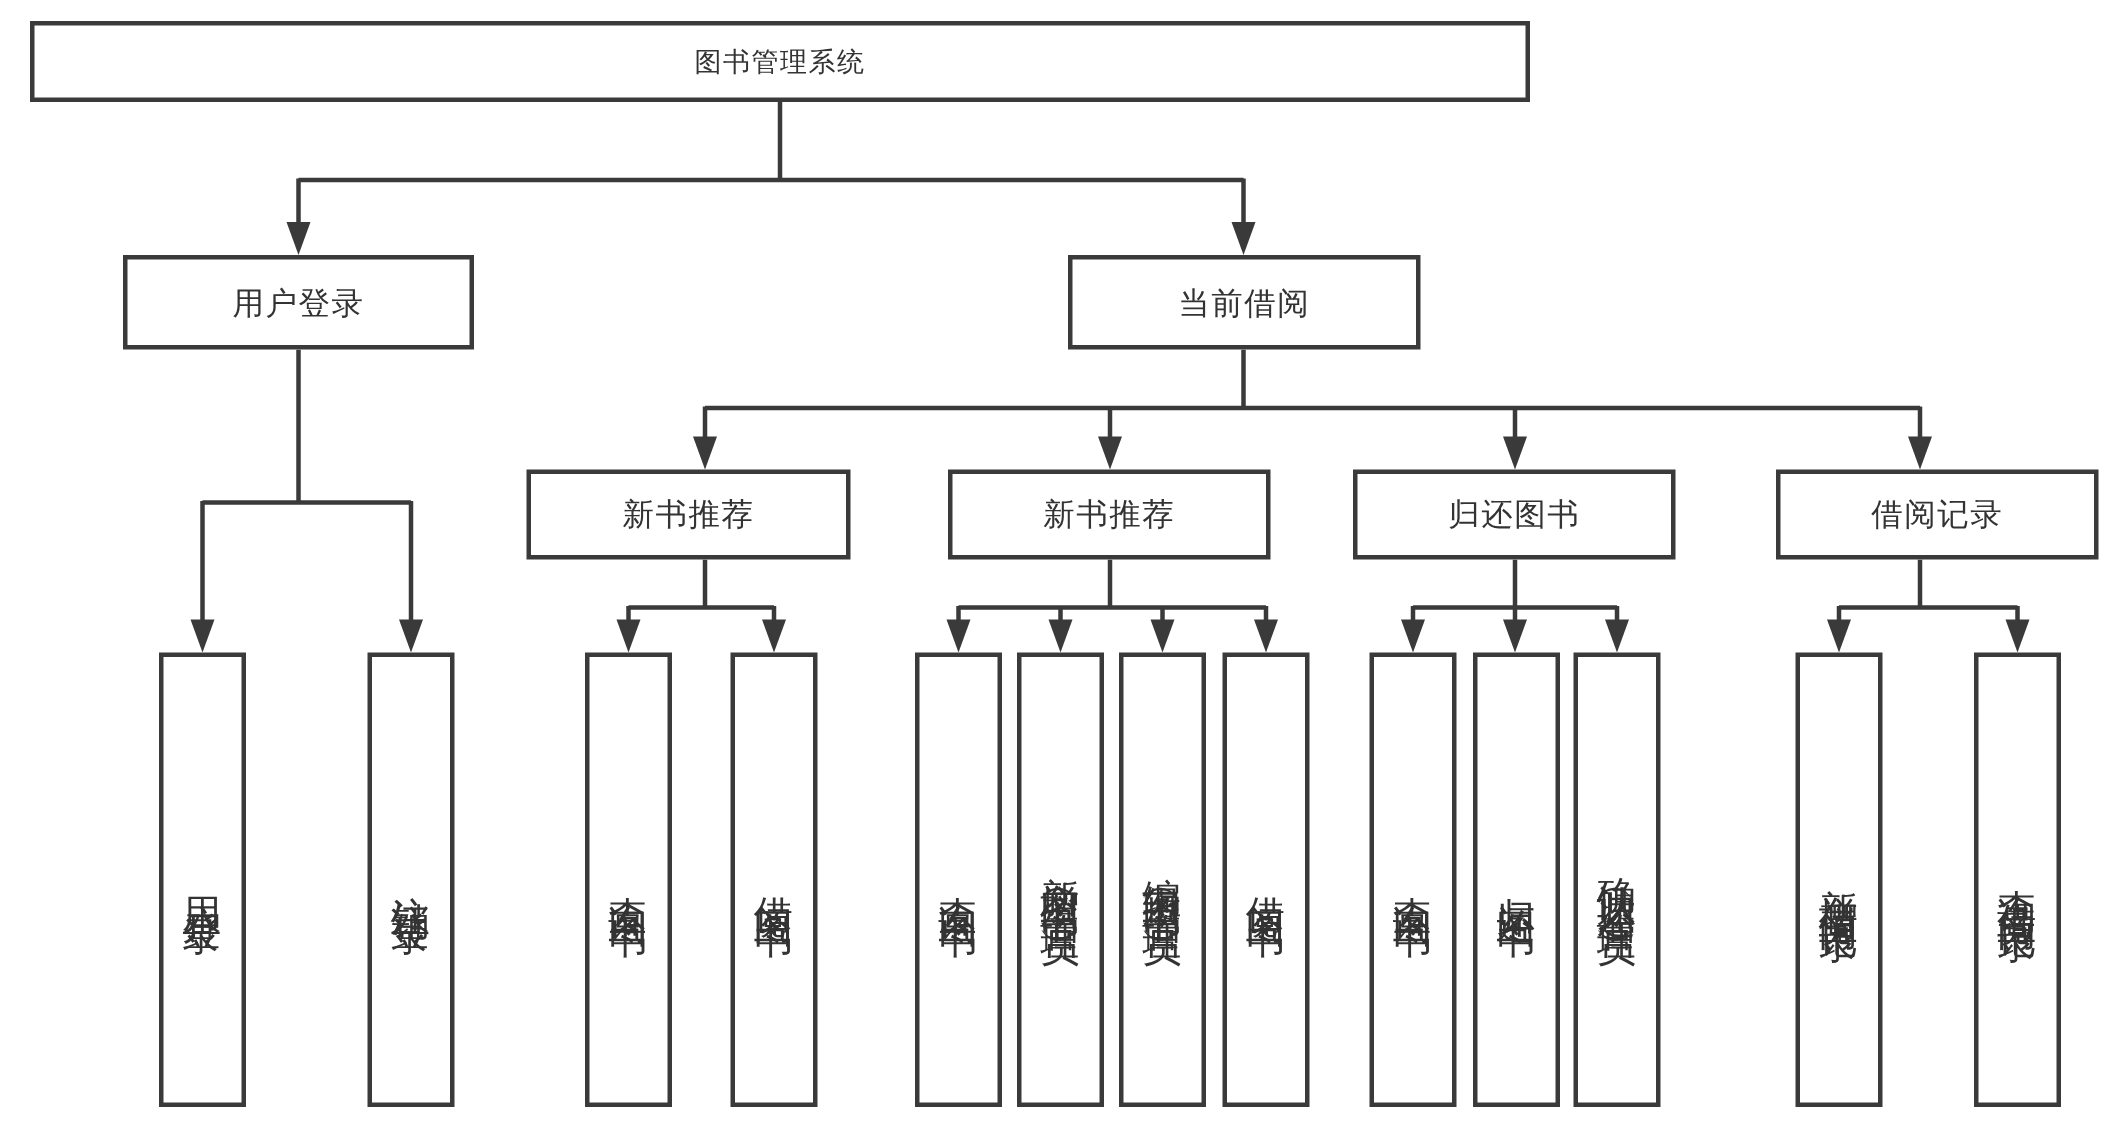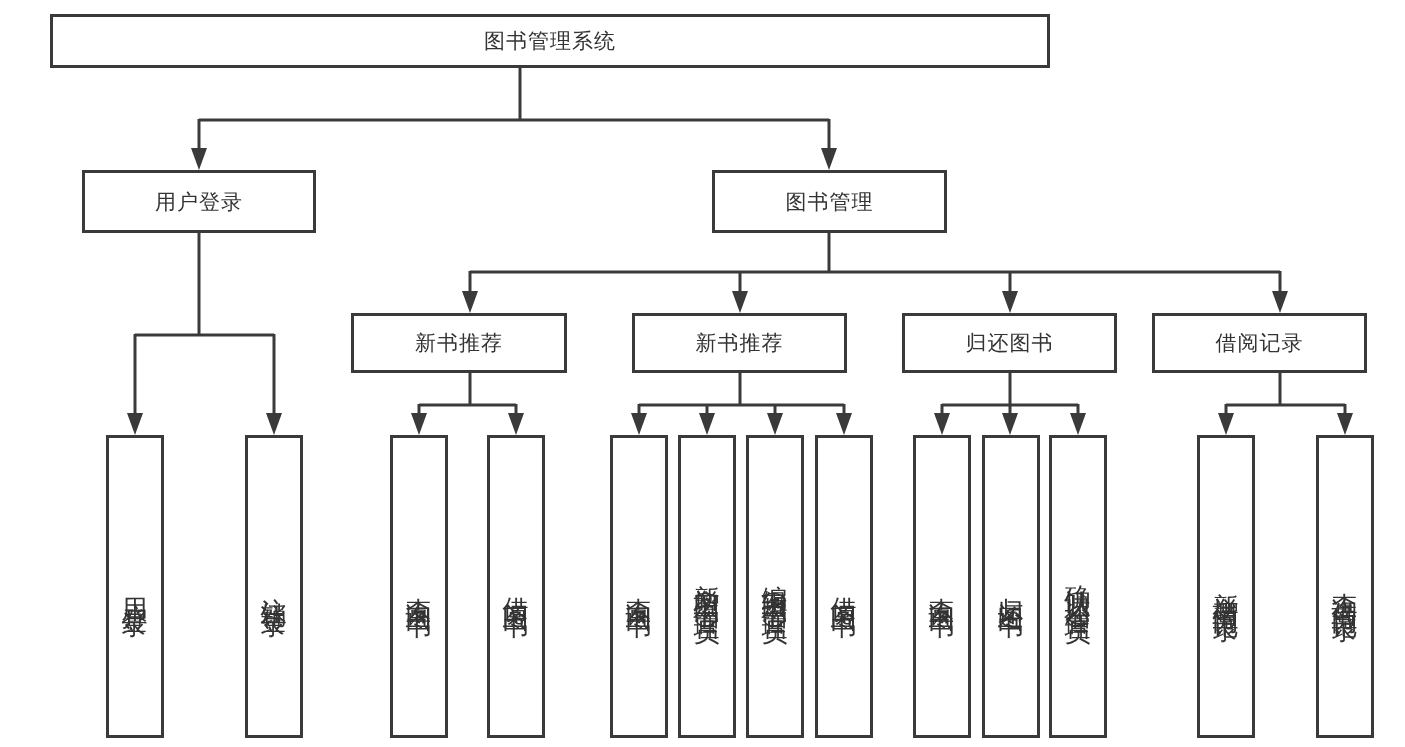--- a/index.html
+++ b/index.html
@@ -20,28 +20,28 @@
   .hbox{
     position:absolute;
     box-sizing:border-box;
     background:var(--bg);
     border:3px solid var(--line);
     display:flex;align-items:center;justify-content:center;
     font-size:21px;color:var(--text);
     letter-spacing:1px;
     z-index:2;
   }
-  .root{left:20px;top:14px;width:1000px;height:54px;font-size:21px;margin-left:30px;}
+  .root{left:20px;top:14px;width:1000px;height:54px;font-size:18px;}
   .lvl2-a{left:82px;top:170px;width:234px;height:63px;}
   .lvl2-b{left:712px;top:170px;width:235px;height:63px;}
   .lvl3{top:313px;width:215px;height:60px;}
   .l3-a{left:351px;width:216px;}
   .l3-b{left:632px;}
   .l3-c{left:902px;}
-  .l3-d{left:1152px;}
+  .l3-d{left:1184px;}
   .vbox{
     position:absolute;
     top:435px;width:58px;height:303px;
     box-sizing:border-box;
     background:var(--bg);
     border:3px solid var(--line);
     display:flex;align-items:center;justify-content:center;
     z-index:2;
   }
   .vlabel{
@@ -136,21 +136,21 @@
       <polygon points="1070,413 1086,413 1078,435"></polygon>
 
       <polygon points="1218,413 1234,413 1226,435"></polygon>
       <polygon points="1337,413 1353,413 1345,435"></polygon>
     </g>
   </svg>
 
   <div class="hbox root">图书管理系统</div>
 
   <div class="hbox lvl2-a">用户登录</div>
-  <div class="hbox lvl2-b">图书管理</div>
+  <div class="hbox lvl2-b">当前借阅</div>
 
   <div class="hbox lvl3 l3-a">新书推荐</div>
   <div class="hbox lvl3 l3-b">新书推荐</div>
   <div class="hbox lvl3 l3-c">归还图书</div>
   <div class="hbox lvl3 l3-d">借阅记录</div>
 
   <div class="vbox" style="left:106px">
     <span class="vlabel">用户登录</span>
   </div>
   <div class="vbox" style="left:245px">

